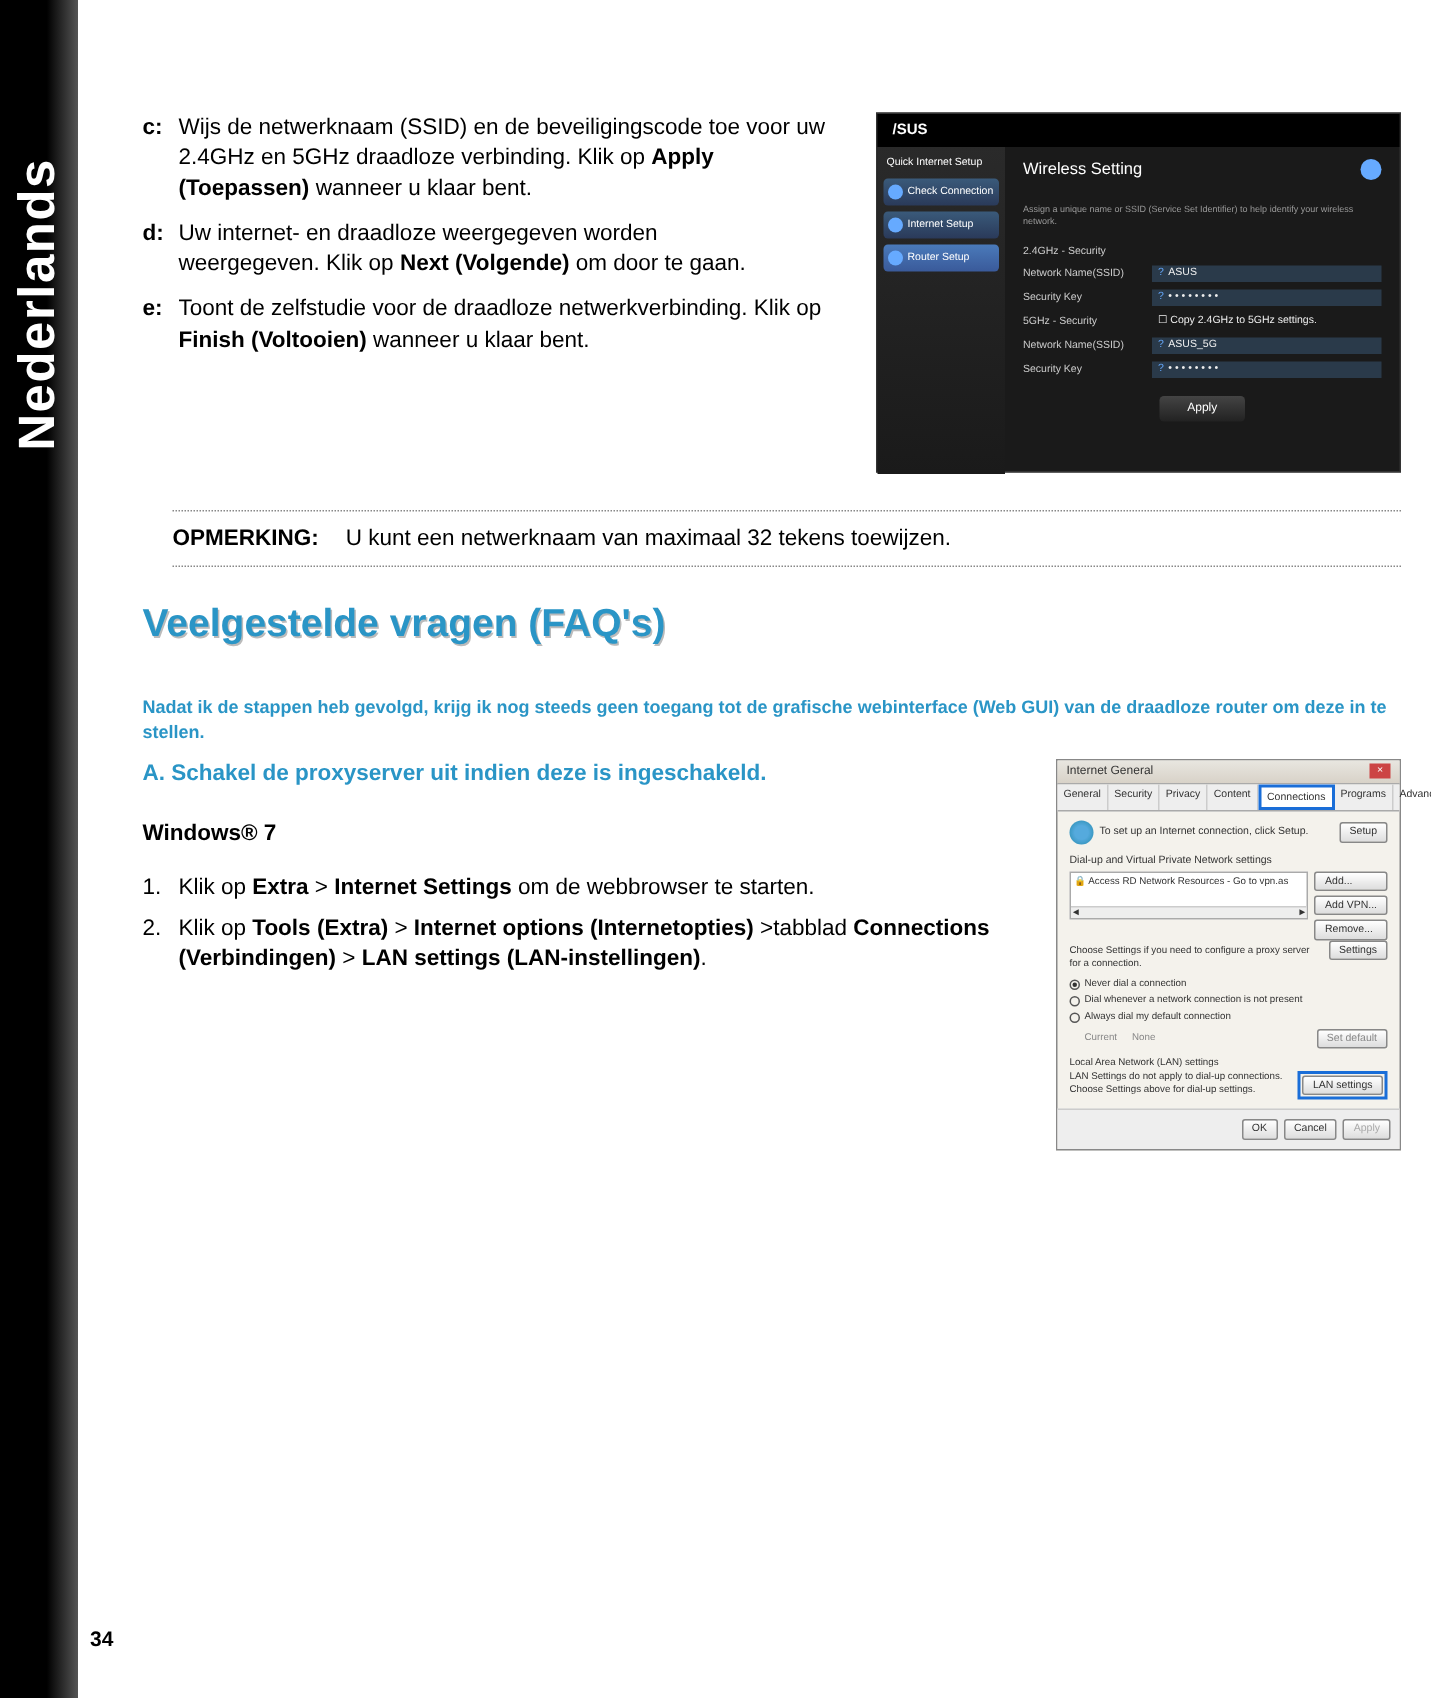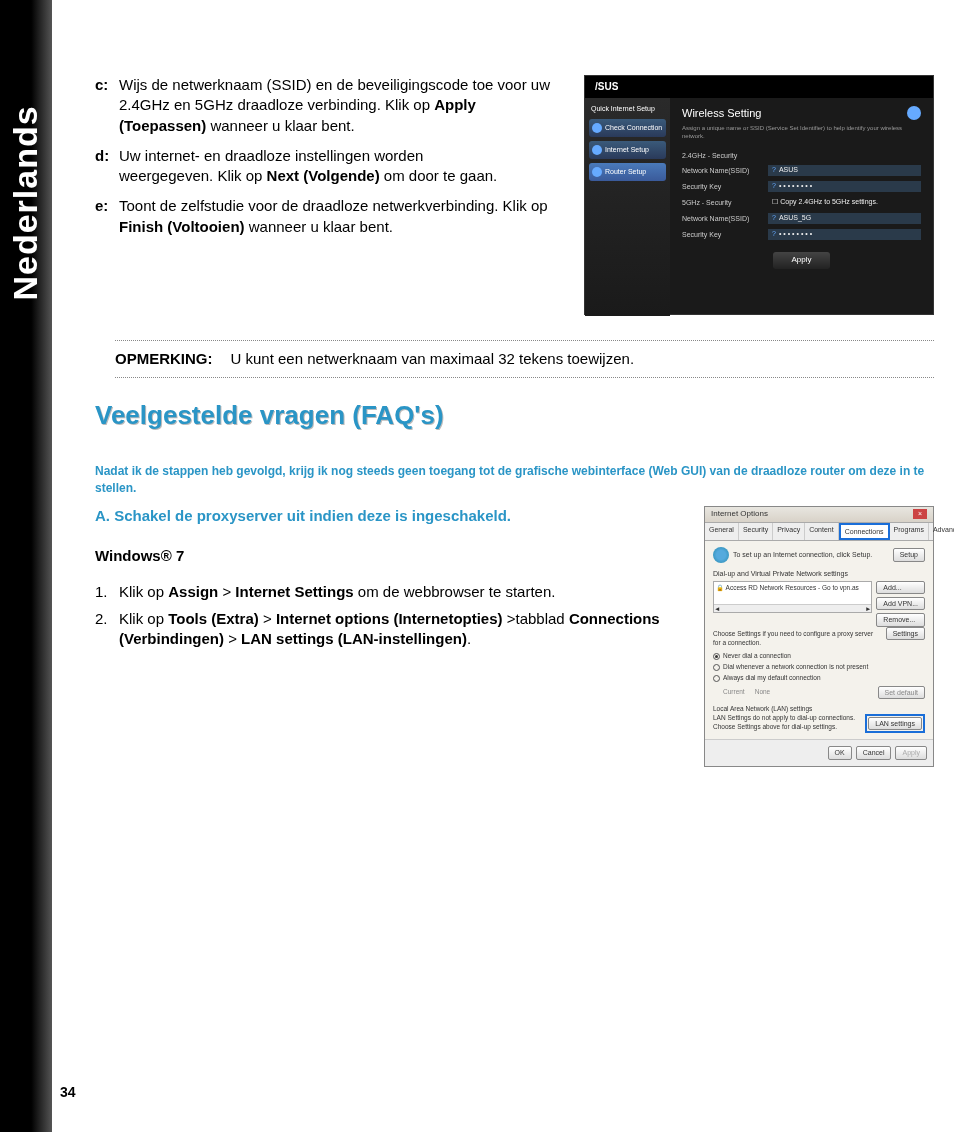--- a/index.html
+++ b/index.html
@@ -78,21 +78,21 @@
     padding: 4px 3px;
     color: #fff;
     font-size: 7px;
     display: flex;
     align-items: center;
     gap: 3px;
   }
   .router-side-item.act { background: linear-gradient(#4a7aba, #3a5a9a); }
   .side-icon { width: 10px; height: 10px; background: #6af; border-radius: 50%; flex-shrink:0; }
   .router-main { flex: 1; padding: 8px 12px; }
-  .router-title { color: #fff; font-size: 11px; margin-bottom: 4px; display:flex; justify-content:space-between; align-items:center;}
+  .router-title { color: #fff; font-size: 11px; margin-bottom: 16px; display:flex; justify-content:space-between; align-items:center;}
   .router-home-icon { width:14px; height:14px; background:#6af; border-radius:50%; }
   .router-desc { font-size: 6px; margin-bottom: 10px; color:#999; }
   .router-row { display: flex; margin-bottom: 5px; align-items: center; }
   .router-lbl { width: 80px; font-size: 7px; color: #ccc; }
   .router-val { flex: 1; background: #2a3a4a; height: 11px; padding: 0 4px; font-size: 7px; color: #eee; margin-left:6px;}
   .router-val.chk { background: none; }
   .router-val .q { color:#6af; margin-right:3px;}
   .router-apply { text-align: center; margin-top: 12px; }
   .router-apply-btn {
     display: inline-block;
@@ -186,21 +186,21 @@
     <div class="left-col">
       <div class="list-item">
         <div class="list-label">c:</div>
         <div class="list-text">
           <span>Wijs de netwerknaam (SSID) en de beveiligingscode toe voor uw 2.4GHz en 5GHz draadloze verbinding. Klik op </span><b>Apply (Toepassen)</b><span> wanneer u klaar bent.</span>
         </div>
       </div>
       <div class="list-item">
         <div class="list-label">d:</div>
         <div class="list-text">
-          <div>Uw internet- en draadloze instellingen worden</div>
+          <div>Uw internet- en draadloze weergegeven worden</div>
           <div><span>weergegeven. Klik op </span><b>Next (Volgende)</b><span> om door te gaan.</span></div>
         </div>
       </div>
       <div class="list-item">
         <div class="list-label">e:</div>
         <div class="list-text">
           <span>Toont de zelfstudie voor de draadloze netwerkverbinding. Klik op </span><b>Finish (Voltooien)</b><span> wanneer u klaar bent.</span>
         </div>
       </div>
     </div>
@@ -267,31 +267,31 @@
 
   <div class="faq-heading">Veelgestelde vragen (FAQ's)</div>
   <div class="faq-intro">Nadat ik de stappen heb gevolgd, krijg ik nog steeds geen toegang tot de grafische webinterface (Web GUI) van de draadloze router om deze in te stellen.</div>
 
   <div class="two-col-b">
     <div class="left-b">
       <div class="faq-sub">A.   Schakel de proxyserver uit indien deze is ingeschakeld.</div>
       <div class="windows-h">Windows® 7</div>
       <div class="ol-item">
         <div class="ol-num">1.</div>
-        <div><span>Klik op </span><b>Assign</b><span> &gt; </span><b>Internet Settings</b><span> om de webbrowser te starten.</span></div>
+        <div><span>Klik op </span><b>Extra</b><span> &gt; </span><b>Internet Settings</b><span> om de webbrowser te starten.</span></div>
       </div>
       <div class="ol-item">
         <div class="ol-num">2.</div>
         <div><span>Klik op </span><b>Tools (Extra)</b><span> &gt; </span><b>Internet options (Internetopties)</b><span> &gt;tabblad </span><b>Connections (Verbindingen)</b><span> &gt; </span><b>LAN settings (LAN-instellingen)</b><span>.</span></div>
       </div>
     </div>
 
     <div class="ie-screenshot">
       <div class="ie-titlebar">
-          <span>Internet Options</span>
+          <span>Internet General</span>
           <span class="ie-close">×</span>
         </div>
       <div class="ie-tabs">
         <div class="ie-tab">General</div>
         <div class="ie-tab">Security</div>
         <div class="ie-tab">Privacy</div>
         <div class="ie-tab">Content</div>
         <div class="ie-tab act">Connections</div>
         <div class="ie-tab">Programs</div>
         <div class="ie-tab">Advanced</div>

